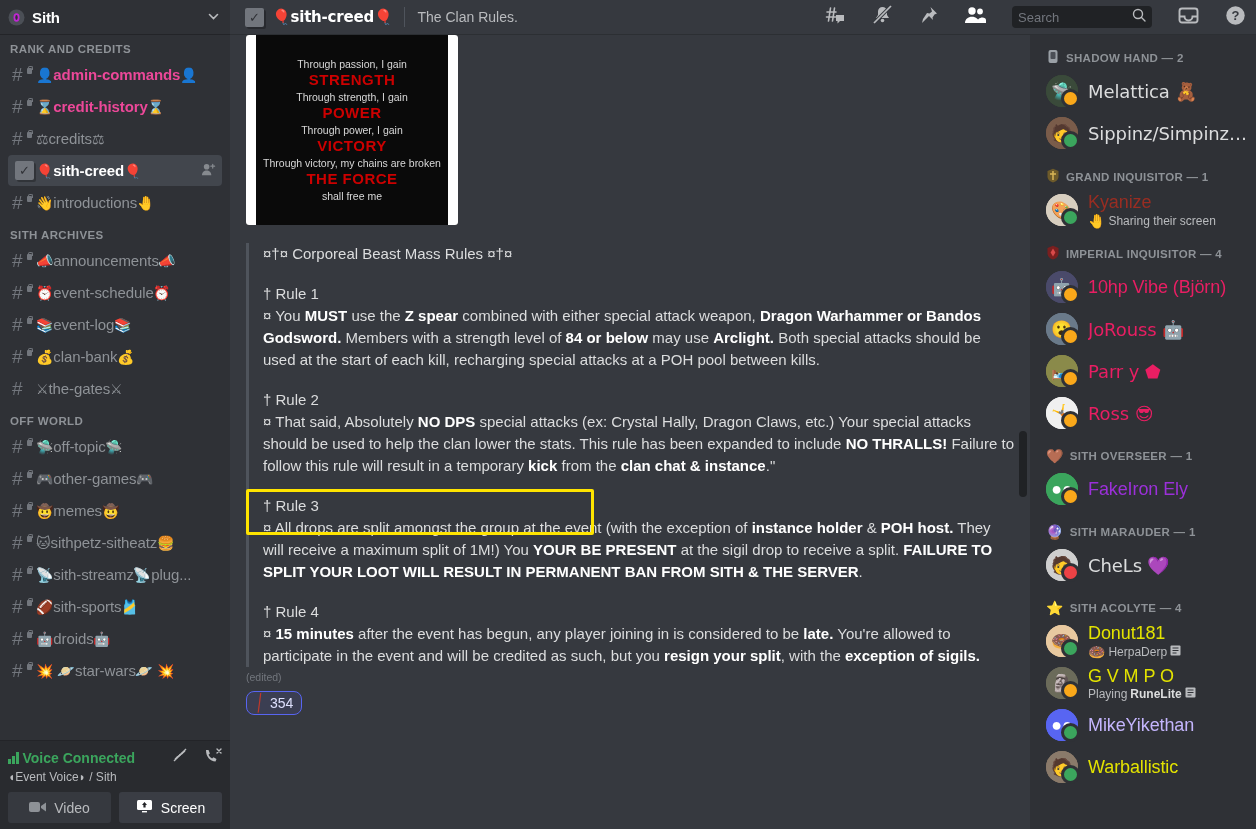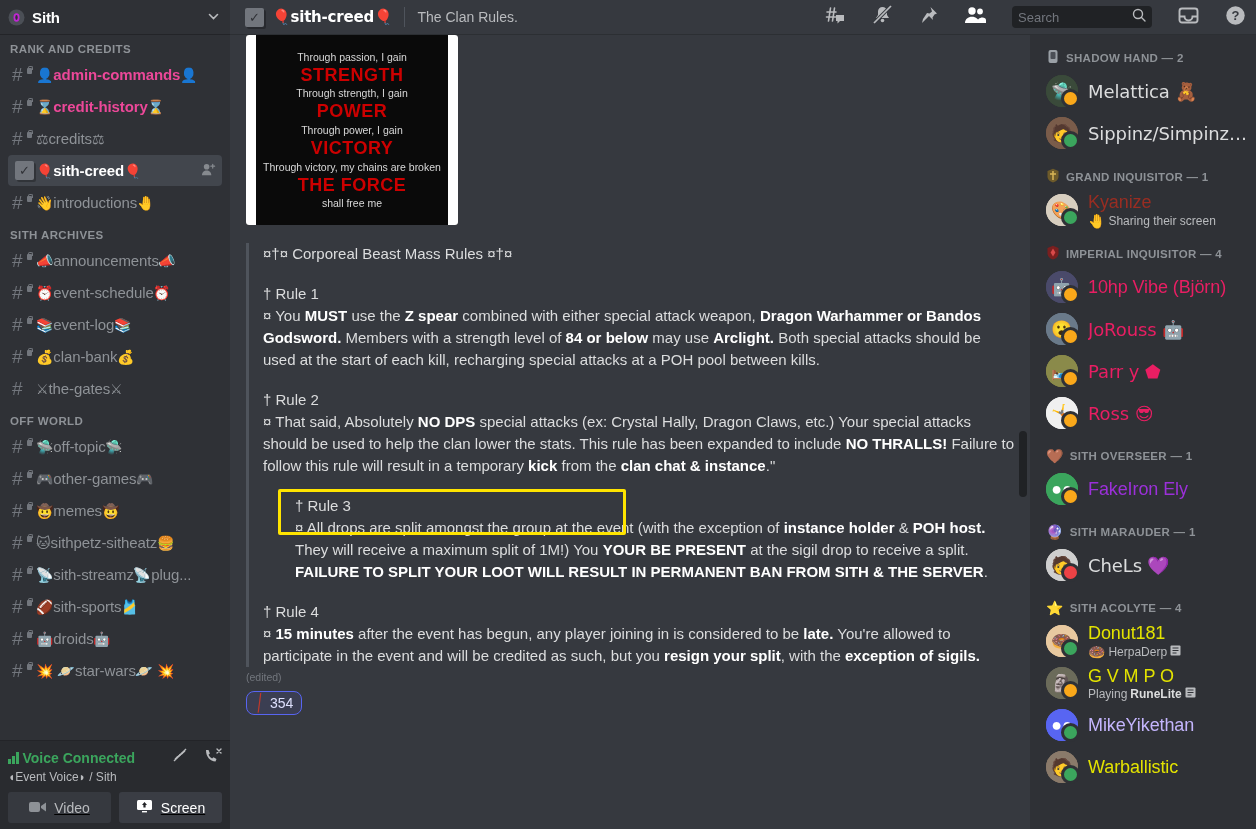--- a/index.html
+++ b/index.html
@@ -97,21 +97,21 @@
   .voice-row1 { display:flex; align-items:center; }
   .voice-status {
     color: #3ba55d; font-weight: bold; font-size: 14px;
     display:flex; align-items:center; gap:4px; flex:1;
   }
   .bars { display:inline-flex; align-items:flex-end; gap:1.5px; height:12px; }
   .bars i { display:block; width:2.5px; background:#3ba55d; }
   .bars i:nth-child(1){height:5px} .bars i:nth-child(2){height:8px} .bars i:nth-child(3){height:12px}
   .voice-icons { display:flex; gap:14px; align-items:center; color:#b9bbbe; }
   .voice-sub { font-size: 12px; color:#b9bbbe; margin-top:1px; white-space:nowrap; overflow:hidden;}
-  .voice-btns { display:flex; gap:8px; margin-top:8px;text-decoration:underline; }
+  .voice-btns { display:flex; gap:8px; margin-top:8px; }
   .vbtn {
     flex:1; height:31px; border-radius:3px; background:#36393f;
     display:flex; align-items:center; justify-content:center; gap:8px;
     color:#b9bbbe; font-size:14px; font-weight:500; cursor:pointer;
   }
   .vbtn.on { background:#3a3d44; color:#ffffff; }
 
   
   .main { flex:1; display:flex; flex-direction:column; background:#36393f; min-width:0;}
   .topbar {
@@ -143,21 +143,21 @@
   .quote {
     border-left: 3px solid #4f545c; padding-left: 14px; margin-left: 4px;
   }
   .creed-img {
     width: 212px; height: 190px; margin: 0 0 0 4px;
     background:#0a0a0a; border-radius:3px;
     position: relative; overflow:hidden;
     display:flex; flex-direction:column; align-items:center; justify-content:center;
   }
   .creed-img .ln { color:#d8d8d8; font-size:10.5px; font-family:"Liberation Sans",sans-serif; line-height:1.35; text-align:center; }
-  .creed-img .big { color:#cc0000; font-size:18px; font-weight:bold; letter-spacing:0.5px; line-height:1.25;}
+  .creed-img .big { color:#cc0000; font-size:15px; font-weight:bold; letter-spacing:0.5px; line-height:1.25;}
   .creed-edge-l, .creed-edge-r { position:absolute; top:0; bottom:0; width:10px; background:#fff; }
   .creed-edge-l{left:0;} .creed-edge-r{right:0;}
 
   .msg-text { color:#dcddde; font-size:15px; line-height:22px; }
   .msg-text b { color:#ffffff; font-weight:bold; }
   .para { margin-top: 18px; }
   .highlight-box {
     position:absolute; border:3px solid #ffe400; border-radius:2px;
     pointer-events:none;
   }
@@ -528,21 +528,21 @@
             <div class="para">
               <div class="msg-text hdr">† Rule 1</div>
               <div class="msg-text">¤ You <b>MUST</b> use the <b>Z spear</b> combined with either special attack weapon, <b>Dragon Warhammer or Bandos Godsword.</b> Members with a strength level of <b>84 or below</b> may use <b>Arclight.</b> Both special attacks should be used at the start of each kill, recharging special attacks at a POH pool between kills.</div>
             </div>
 
             <div class="para">
               <div class="msg-text hdr">† Rule 2</div>
               <div class="msg-text">¤ That said, Absolutely <b>NO DPS</b> special attacks (ex: Crystal Hally, Dragon Claws, etc.) Your special attacks should be used to help the clan lower the stats. This rule has been expanded to include <b>NO THRALLS!</b> Failure to follow this rule will result in a temporary <b>kick</b> from the <b>clan chat &amp; instance</b>."</div>
             </div>
 
-            <div class="para" id="rule3" style="position:relative;margin-left:32px;">
+            <div class="para" id="rule3" style="position:relative;">
               <div class="msg-text hdr">† Rule 3</div>
               <div class="msg-text">¤ All drops are split amongst the group at the event (with the exception of <b>instance holder</b> &amp; <b>POH host.</b> They will receive a maximum split of 1M!) You <b>YOUR BE PRESENT</b> at the sigil drop to receive a split. <b>FAILURE TO SPLIT YOUR LOOT WILL RESULT IN PERMANENT BAN FROM SITH &amp; THE SERVER</b>.</div>
               <div class="highlight-box" style="left: -17px; top: -6px; width: 348px; height: 46px;"></div>
             </div>
 
             <div class="para">
               <div class="msg-text hdr">† Rule 4</div>
               <div class="msg-text">¤ <b>15 minutes</b> after the event has begun, any player joining in is considered to be <b>late.</b> You're allowed to participate in the event and will be credited as such, but you <b>resign your split</b>, with the <b>exception of sigils.</b></div>
             </div>
           </div>

